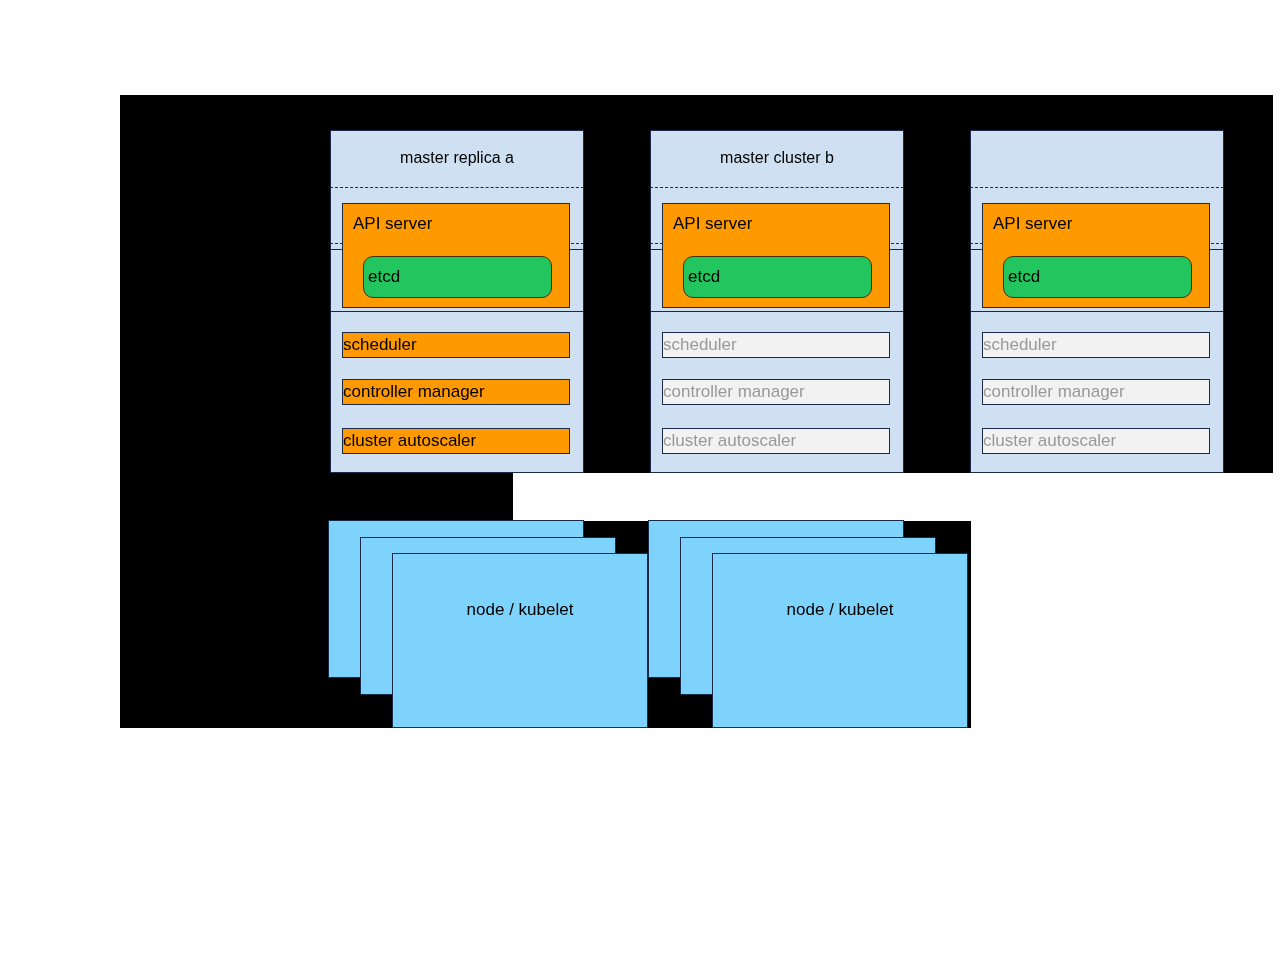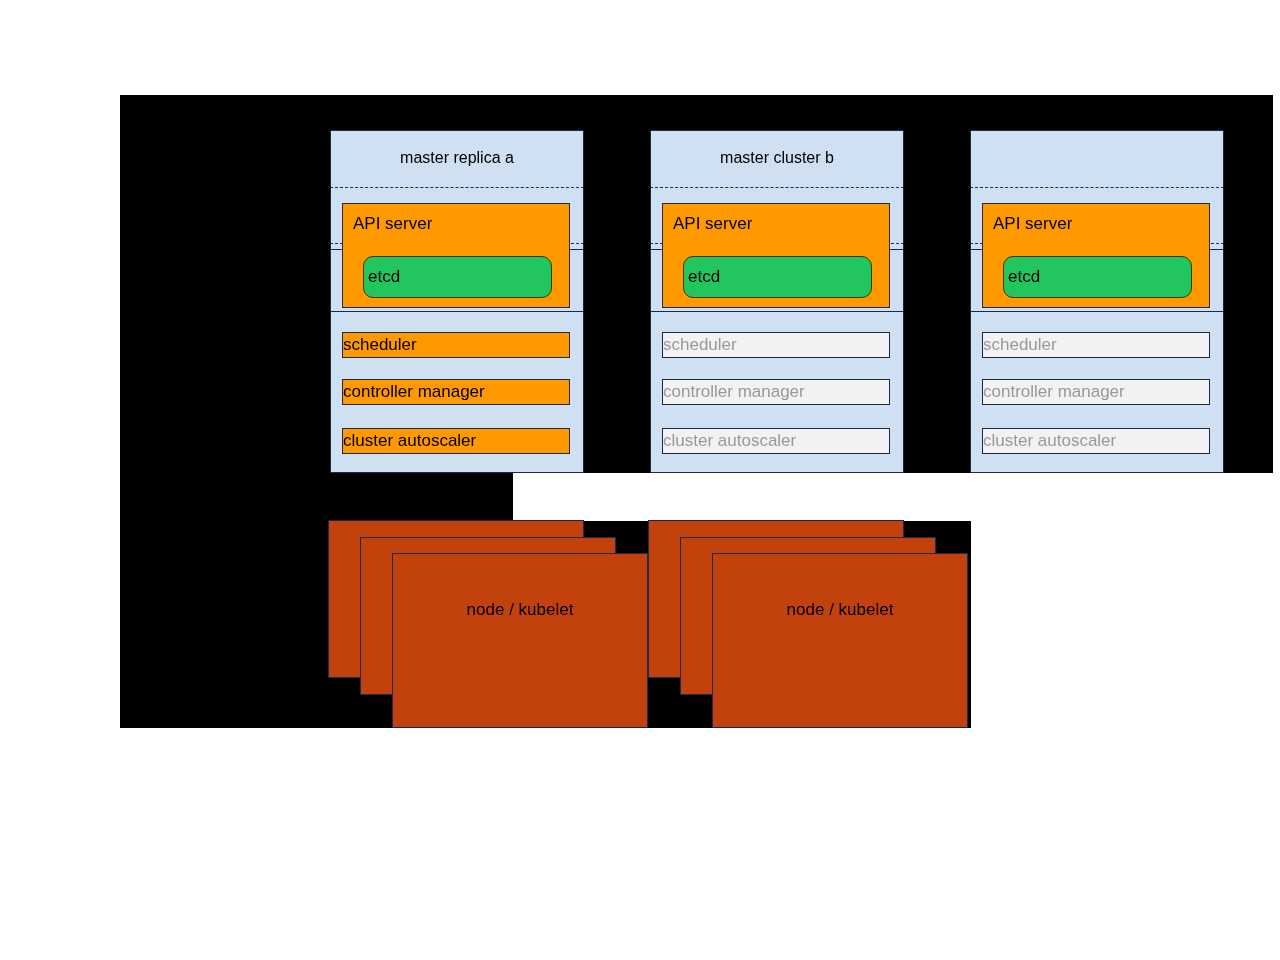--- a/index.html
+++ b/index.html
@@ -104,21 +104,21 @@
     padding-left: 4px;
     font-size: 17px;
     color: #000000;
     z-index: 4;
   }
 
   
   .node-layer {
     position: absolute;
     box-sizing: border-box;
-    background: #c2410c;
+    background: #7dd3fc;
     border: 1px solid #1b2a4a;
   }
   .node-label {
     position: absolute;
     left: 0;
     top: 46px;
     width: 100%;
     text-align: center;
     font-size: 17px;
     color: #000000;

